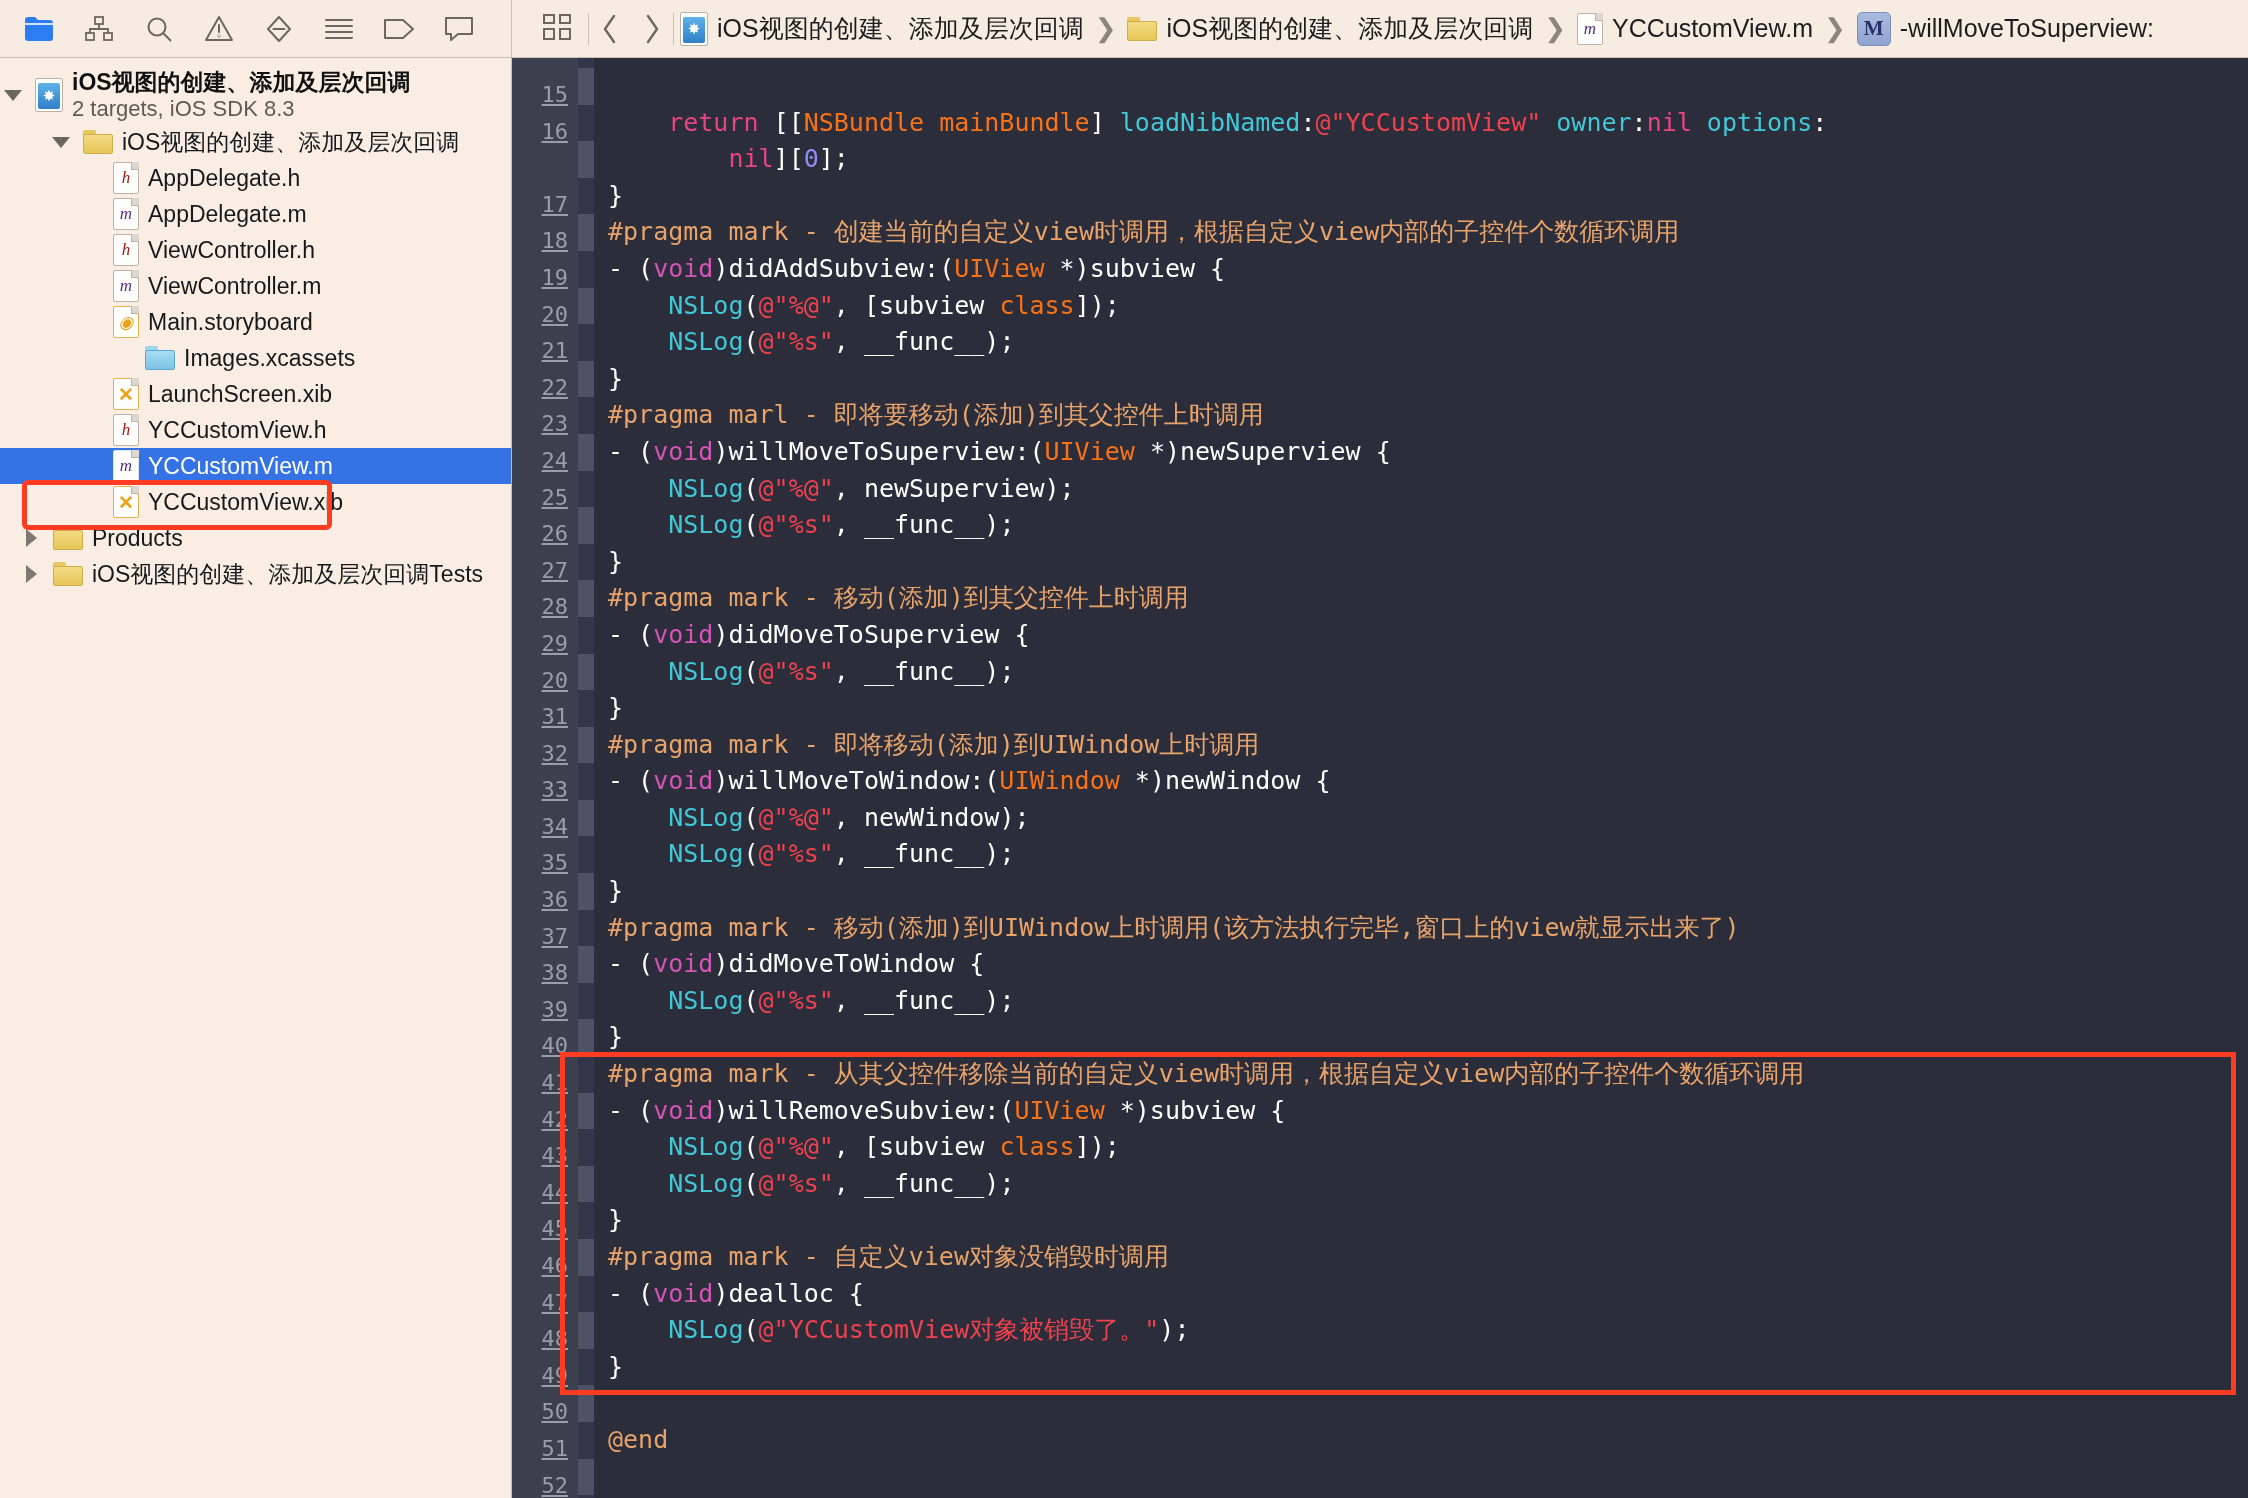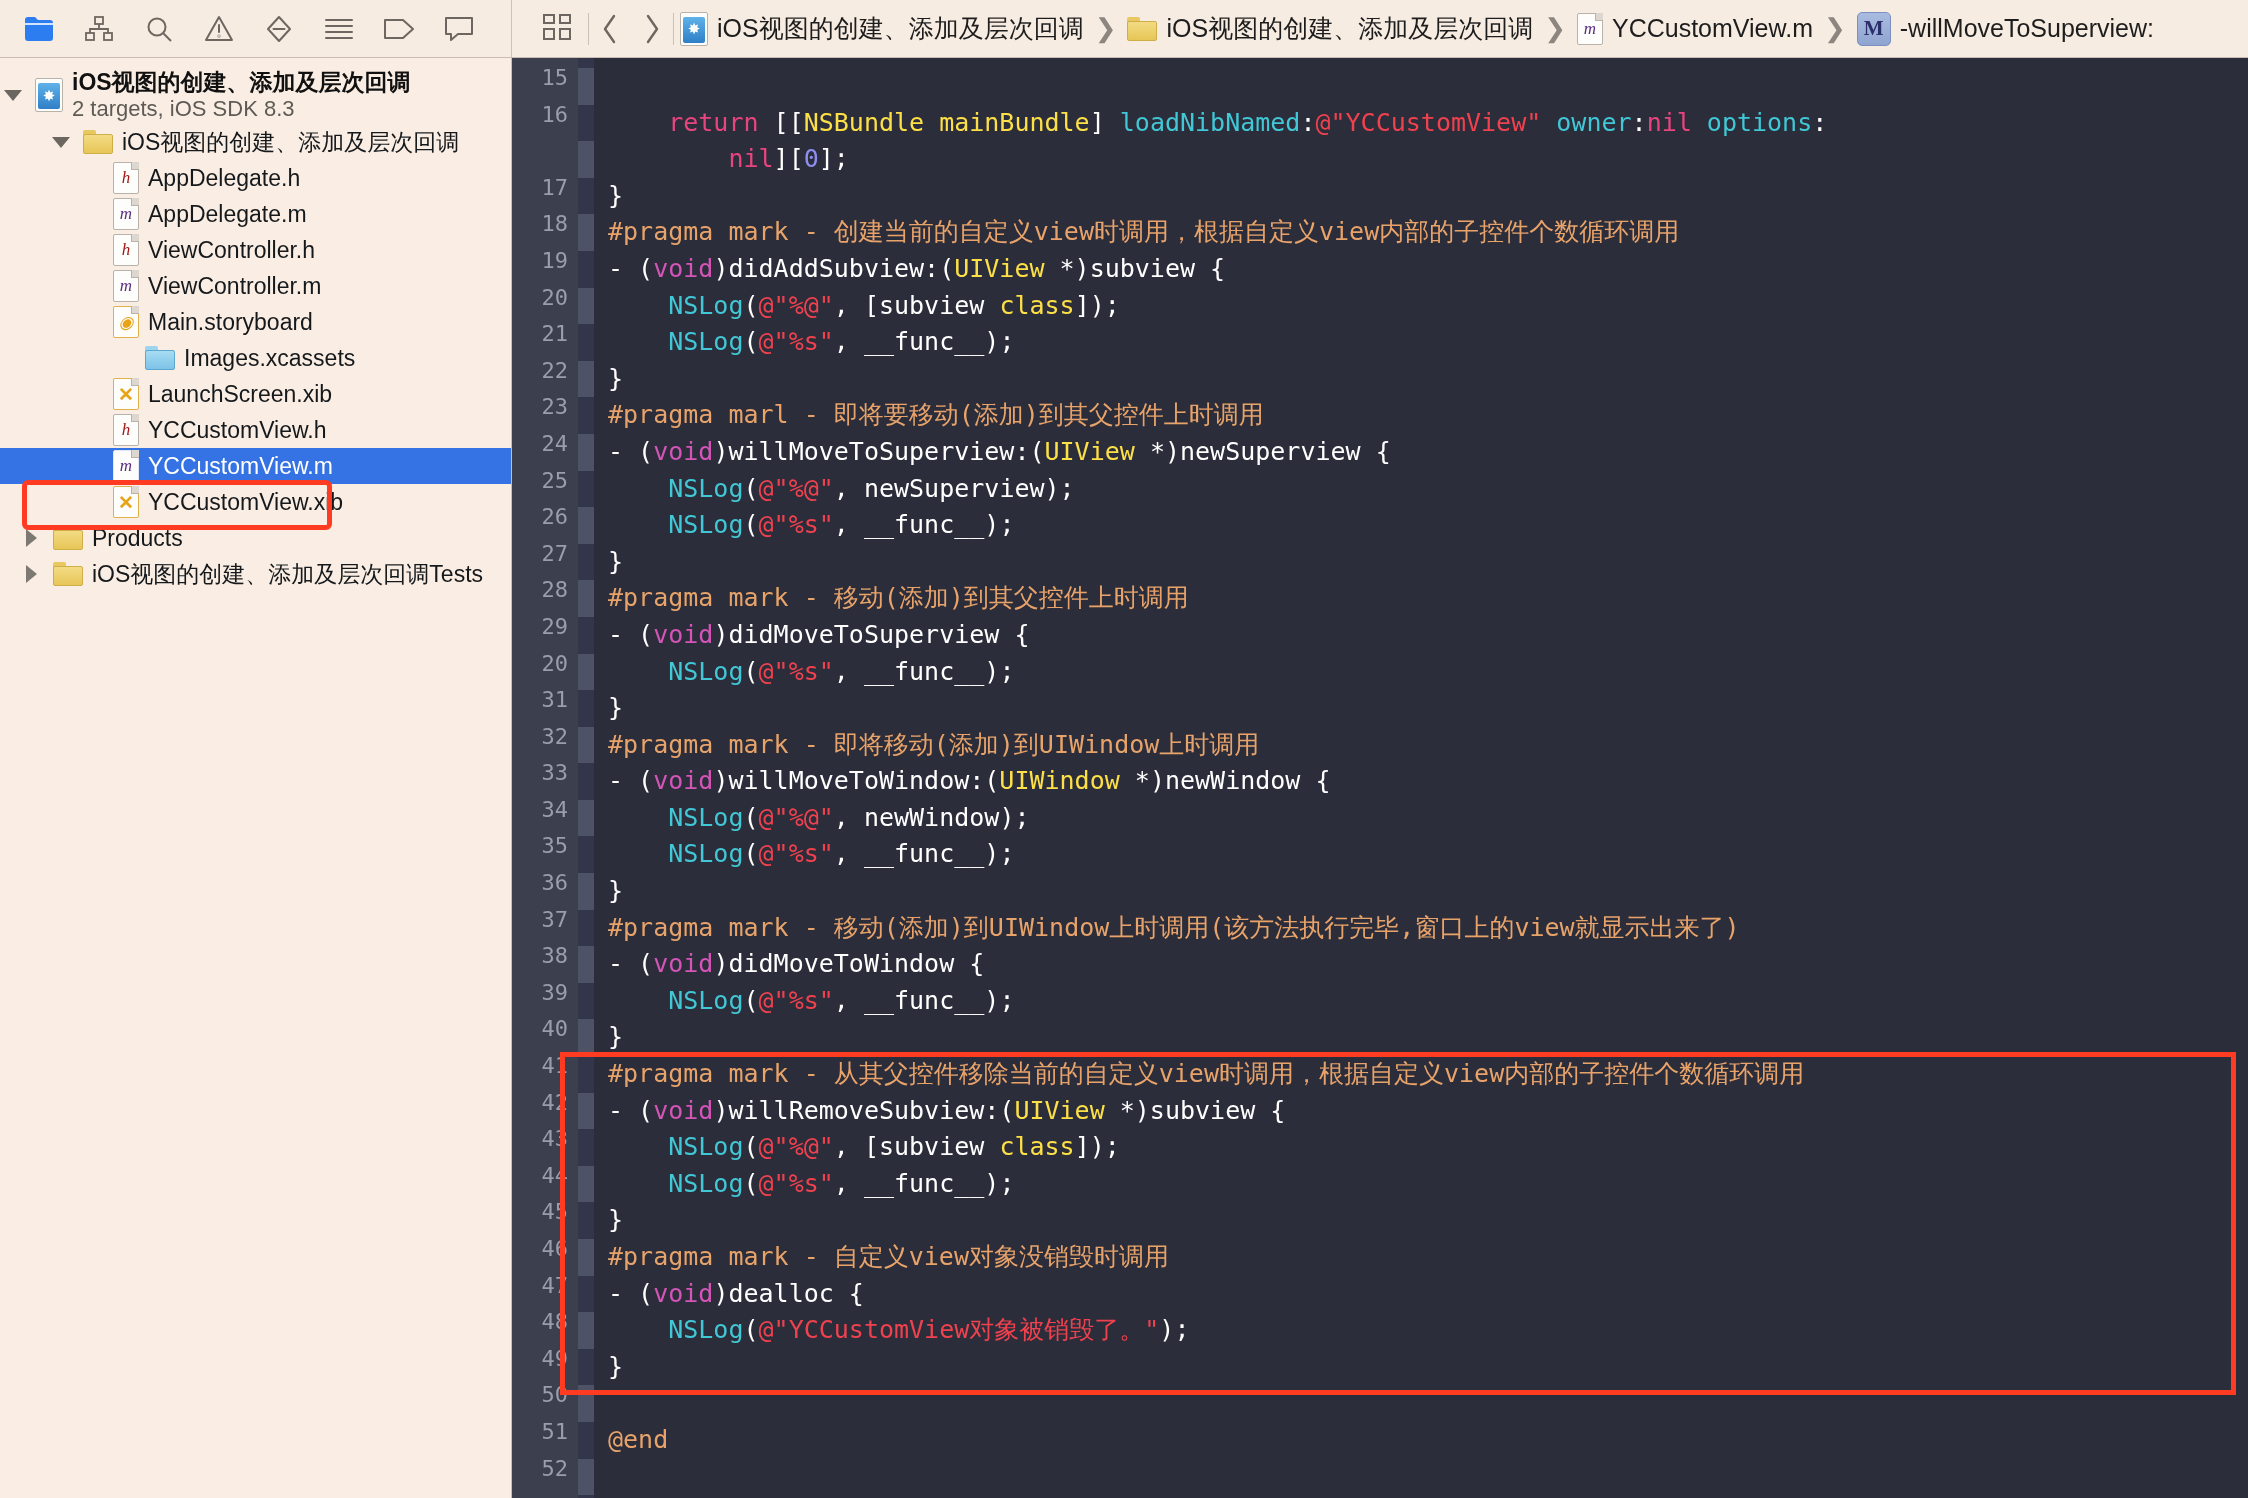--- a/index.html
+++ b/index.html
@@ -228,23 +228,24 @@
     overflow: hidden;
     min-width: 0;
   }
   .gutter {
     width: 66px; min-width:66px;
     background: #3c3f4d;
     color: #9a9daa;
     font-family: "DejaVu Sans Mono", monospace;
     font-size: 22px;
     text-align: right;
-    padding-top: 2px;
+    padding-top: 19px;
     box-sizing: border-box;
     user-select: none;
+    text-decoration: underline;
   }
   .gnum { height: 36.6px; line-height: 36.6px; padding-right: 10px; }
   .foldbar {
     width: 16px; min-width:16px;
     background: #33364a;
     padding-top: 10px;
   }
   .fbseg { height: 36.6px; }
   .fbseg.on { background: #4e5266; }
   .code {
@@ -256,21 +257,21 @@
     line-height: 36.6px;
     color: #ffffff;
     white-space: pre;
     box-sizing: border-box;
     overflow: hidden;
     position: relative;
   }
   .ln { height: 36.6px; }
   .k-kw { color: #e8457f; margin-top: 12px; }          
   .k-void { color: #d454b8; }        
-  .k-type { color: #fde047; }        
+  .k-type { color: #f97316; }        
   .k-fn { color: #41c7d5; }          
   .k-str { color: #f0414f; }         
   .k-num { color: #8e8ef0; }         
   .k-pragma { color: #e8a36a; }      
   .k-plain { color: #ffffff; }
 
   .code-outline {
     position:absolute;
     border: 5px solid #ff3b21;
     pointer-events:none;

